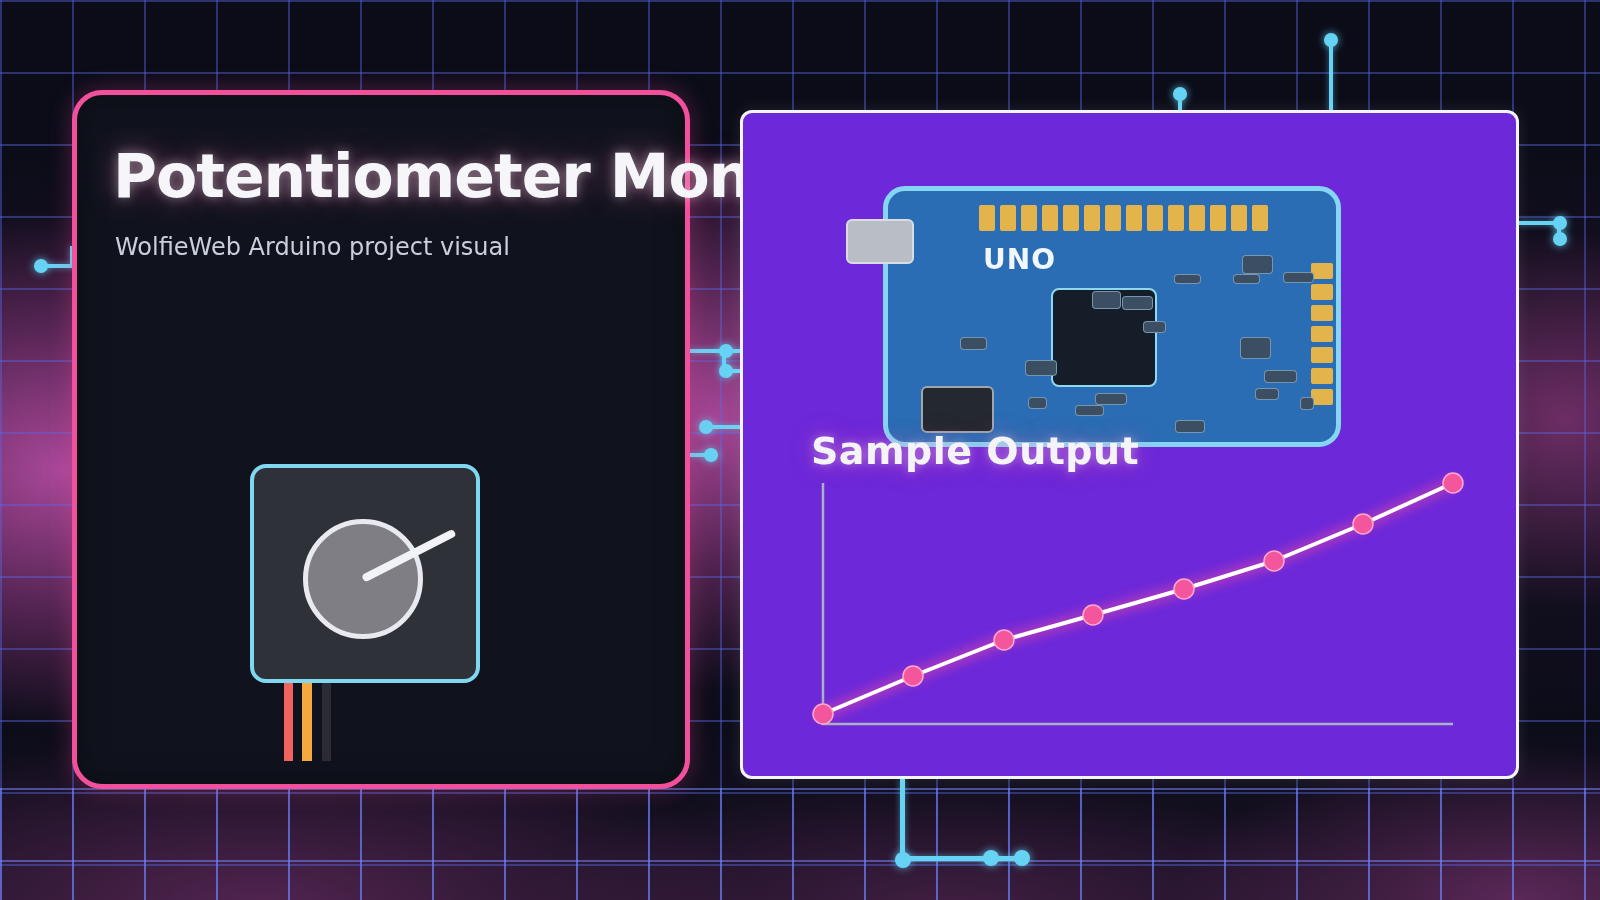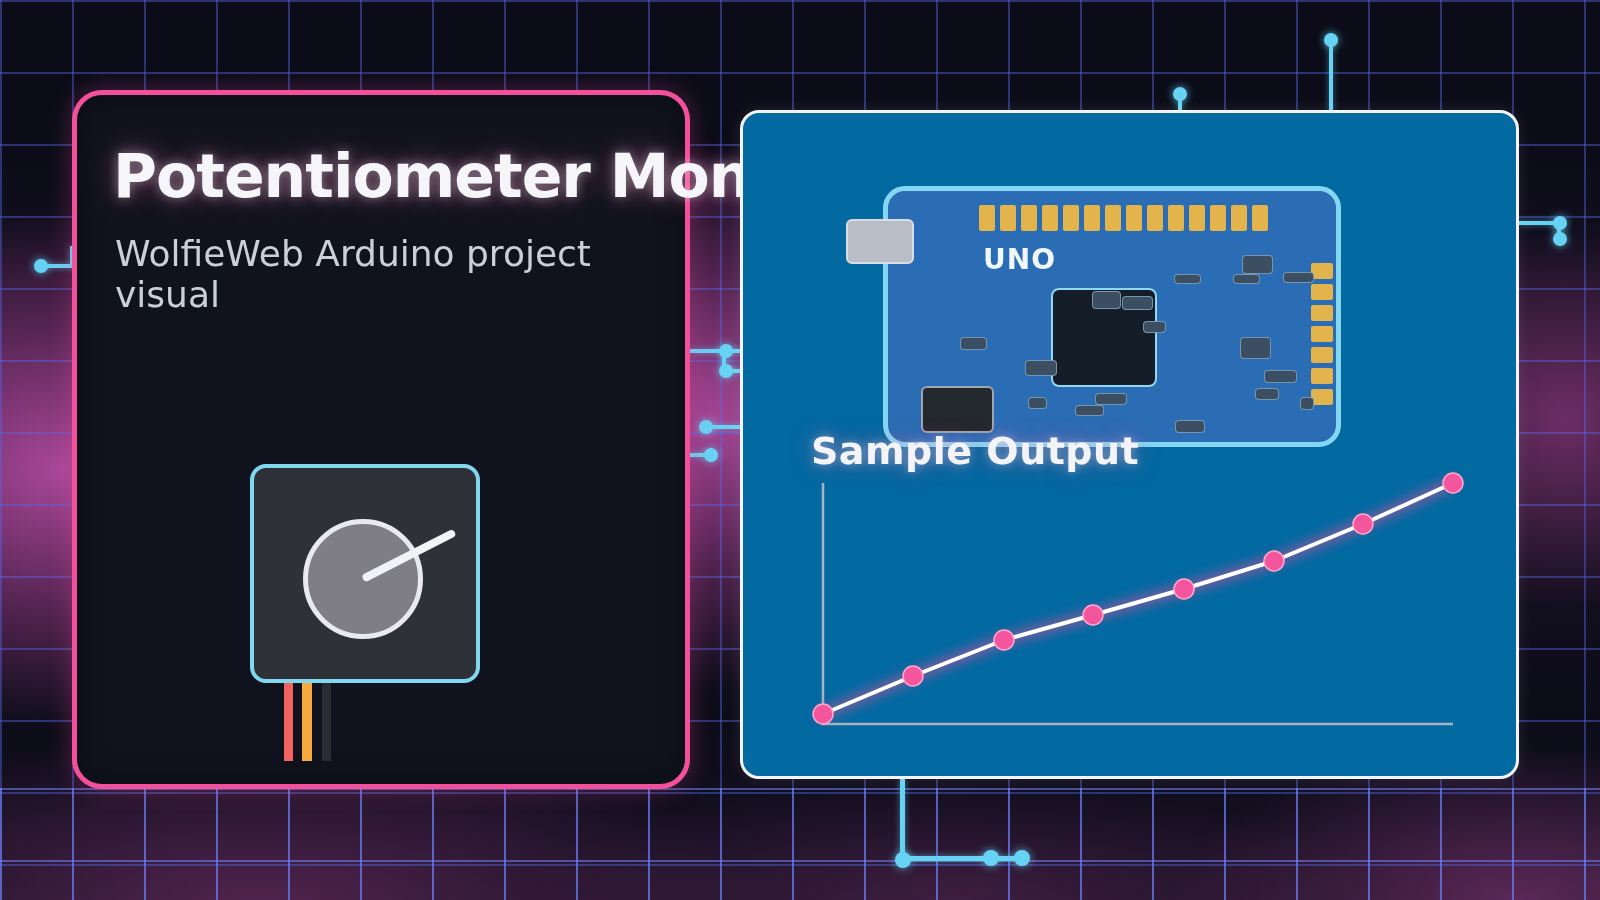--- a/index.html
+++ b/index.html
@@ -33,27 +33,27 @@
   .trace, .node { position:absolute; z-index:2; background:#67d3f4; }
   .trace { box-shadow:0 0 6px rgba(103,211,244,.55); }
   .node  { width:14px; height:14px; border-radius:50%; box-shadow:0 0 8px rgba(103,211,244,.8); }
   .node.big { width:16px; height:16px; }
 
   
   .card-left { position:absolute; left:72px; top:90px; width:618px; height:699px; z-index:3;
     background:#10131d; border:5px solid #f3509c; border-radius:30px;
     box-shadow:0 0 24px rgba(243,80,156,.30), inset 0 0 30px rgba(0,0,0,.35); }
   .card-right { position:absolute; left:740px; top:110px; width:779px; height:669px; z-index:4;
-    background:#0369a1; border:3px solid #f2f4f8; border-radius:19px;
+    background:#6d28d9; border:3px solid #f2f4f8; border-radius:12px;
     box-shadow:0 0 16px rgba(255,255,255,.10); }
 
   .title { position:absolute; left:36px; top:46px; font-size:60px; font-weight:800;
     letter-spacing:-1px; white-space:nowrap; color:#f5f5fa;
     text-shadow:0 0 12px rgba(255,255,255,.40), 0 0 30px rgba(242,100,170,.45); }
-  .subtitle { position:absolute; left:38px; top:138px; font-size:36px; color:#c9cfdb; }
+  .subtitle { position:absolute; left:38px; top:138px; font-size:24px; color:#c9cfdb; }
 
   
   .pot-body { position:absolute; left:173px; top:369px; width:230px; height:219px;
     background:#2e3137; border:4px solid #7fd8f0; border-radius:16px; }
   .knob { position:absolute; left:226px; top:424px; width:120px; height:120px;
     background:#7e7e84; border:5px solid #e9e9f1; border-radius:50%; }
   .pointer { position:absolute; left:286px; top:480px; width:103px; height:8px;
     background:#f2f3f7; border-radius:4px; transform:rotate(-27deg); transform-origin:0 50%; }
   .wire { position:absolute; top:588px; height:78px; width:9px; }
   .wire.red    { left:207px; background:#f2635f; }

